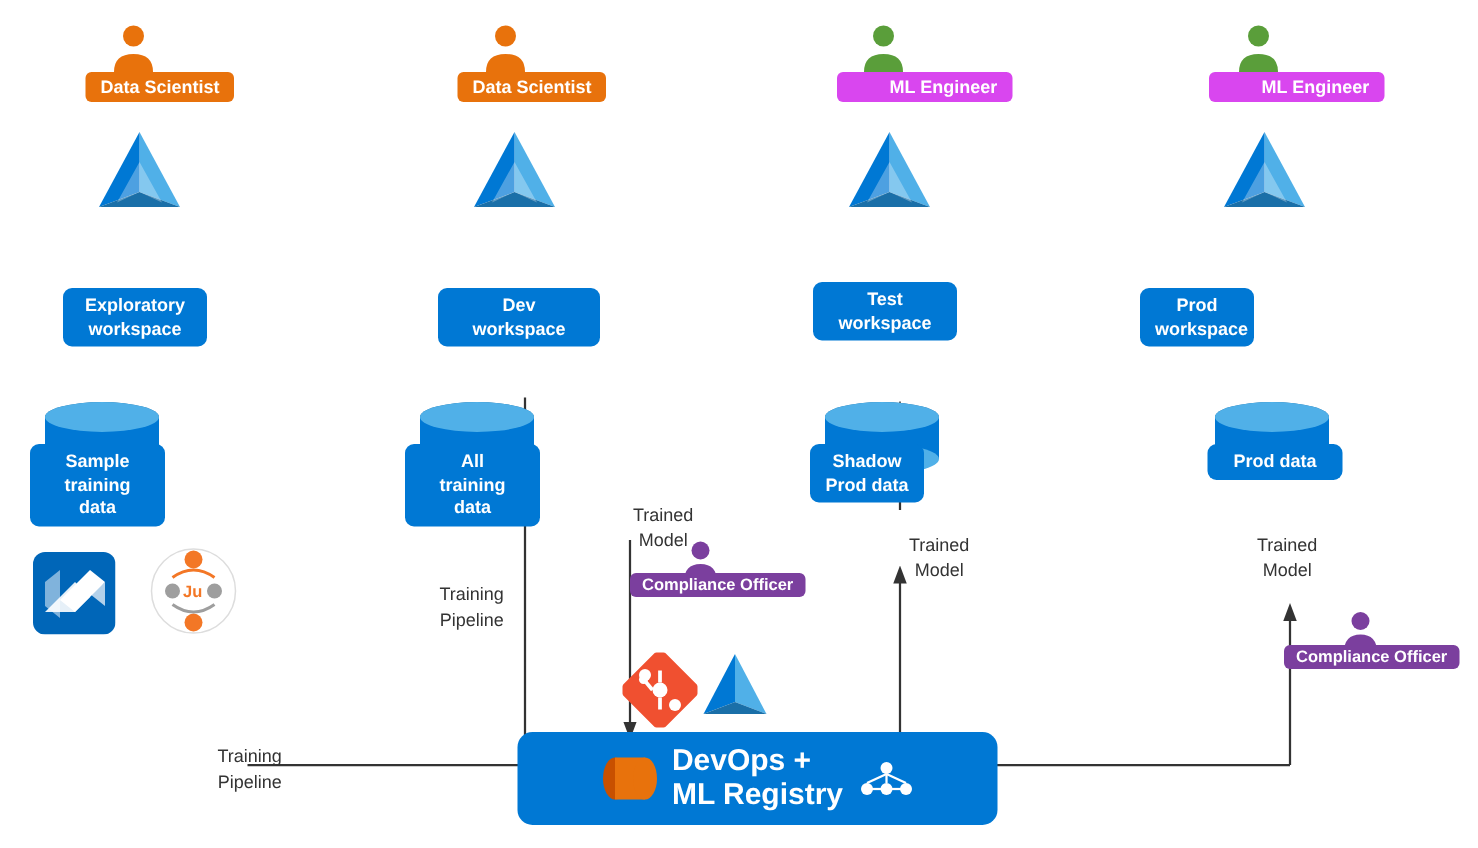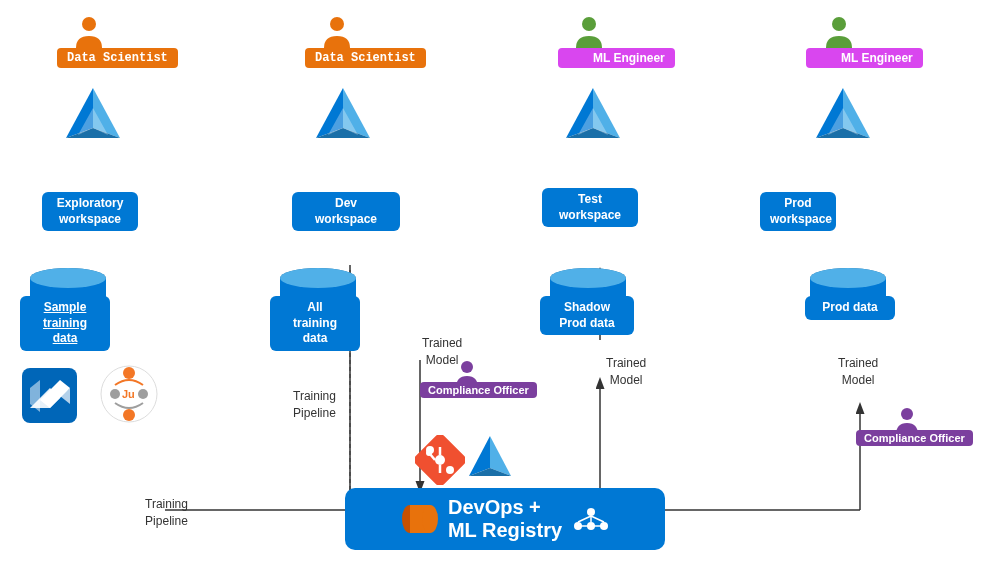--- a/index.html
+++ b/index.html
@@ -22,21 +22,21 @@
     .role-badge {
       position: absolute;
       border-radius: 4px;
       padding: 3px 10px;
       font-size: 12px;
       font-weight: 600;
       color: #fff;
       text-align: center;
       white-space: nowrap;
     }
-    .role-orange { background: #E8720C; font-family: Liberation Mono, monospace; }
+    .role-orange { background: #E8720C; }
     .role-green { background: #d946ef; padding-left: 35px; }
 
     
     .workspace-label {
       position: absolute;
       background: #0078D4;
       color: #fff;
       border-radius: 6px;
       padding: 4px 10px;
       font-size: 12px;
@@ -191,37 +191,37 @@
   <div class="workspace-label" style="left:292px; top:192px; width:108px;">Dev<br>workspace</div>
   <div class="workspace-label" style="left:542px; top:188px; width:96px;">Test<br>workspace</div>
   <div class="workspace-label" style="left:760px; top:192px; width:76px;">Prod<br>workspace</div>
 
   <svg style="position:absolute;left:28px;top:266px;" width="80" height="55">
     <ellipse cx="40" cy="12" rx="38" ry="10" fill="#1A6FA8"></ellipse>
     <rect x="2" y="12" width="76" height="28" fill="#0078D4"></rect>
     <ellipse cx="40" cy="40" rx="38" ry="10" fill="#50B0E8"></ellipse>
     <ellipse cx="40" cy="12" rx="38" ry="10" fill="#50B0E8"></ellipse>
   </svg>
-  <div class="db-label" style="left:20px; top:296px; width:90px;text-decoration:underline;">Sample<br>training data</div>
+  <div class="db-label" style="left:20px; top:296px; width:90px;">Sample<br>training data</div>
 
   <svg style="position:absolute;left:278px;top:266px;" width="80" height="55">
     <ellipse cx="40" cy="12" rx="38" ry="10" fill="#1A6FA8"></ellipse>
     <rect x="2" y="12" width="76" height="28" fill="#0078D4"></rect>
     <ellipse cx="40" cy="40" rx="38" ry="10" fill="#50B0E8"></ellipse>
     <ellipse cx="40" cy="12" rx="38" ry="10" fill="#50B0E8"></ellipse>
   </svg>
   <div class="db-label" style="left:270px; top:296px; width:90px;">All<br>training data</div>
 
   <svg style="position:absolute;left:548px;top:266px;" width="80" height="55">
     <ellipse cx="40" cy="12" rx="38" ry="10" fill="#1A6FA8"></ellipse>
     <rect x="2" y="12" width="76" height="28" fill="#0078D4"></rect>
     <ellipse cx="40" cy="40" rx="38" ry="10" fill="#50B0E8"></ellipse>
     <ellipse cx="40" cy="12" rx="38" ry="10" fill="#50B0E8"></ellipse>
   </svg>
-  <div class="db-label" style="left:540px; top:296px; width:94px;">Shadow<br>Prod data</div>
+  <div class="db-label" style="left:540px; top:296px; width:76px;">Shadow<br>Prod data</div>
 
   <svg style="position:absolute;left:808px;top:266px;" width="80" height="55">
     <ellipse cx="40" cy="12" rx="38" ry="10" fill="#1A6FA8"></ellipse>
     <rect x="2" y="12" width="76" height="28" fill="#0078D4"></rect>
     <ellipse cx="40" cy="40" rx="38" ry="10" fill="#50B0E8"></ellipse>
     <ellipse cx="40" cy="12" rx="38" ry="10" fill="#50B0E8"></ellipse>
   </svg>
   <div class="db-label" style="left:805px; top:296px; width:90px;">Prod data</div>
 
   <svg style="position:absolute;left:22px;top:368px;" width="55" height="55">

